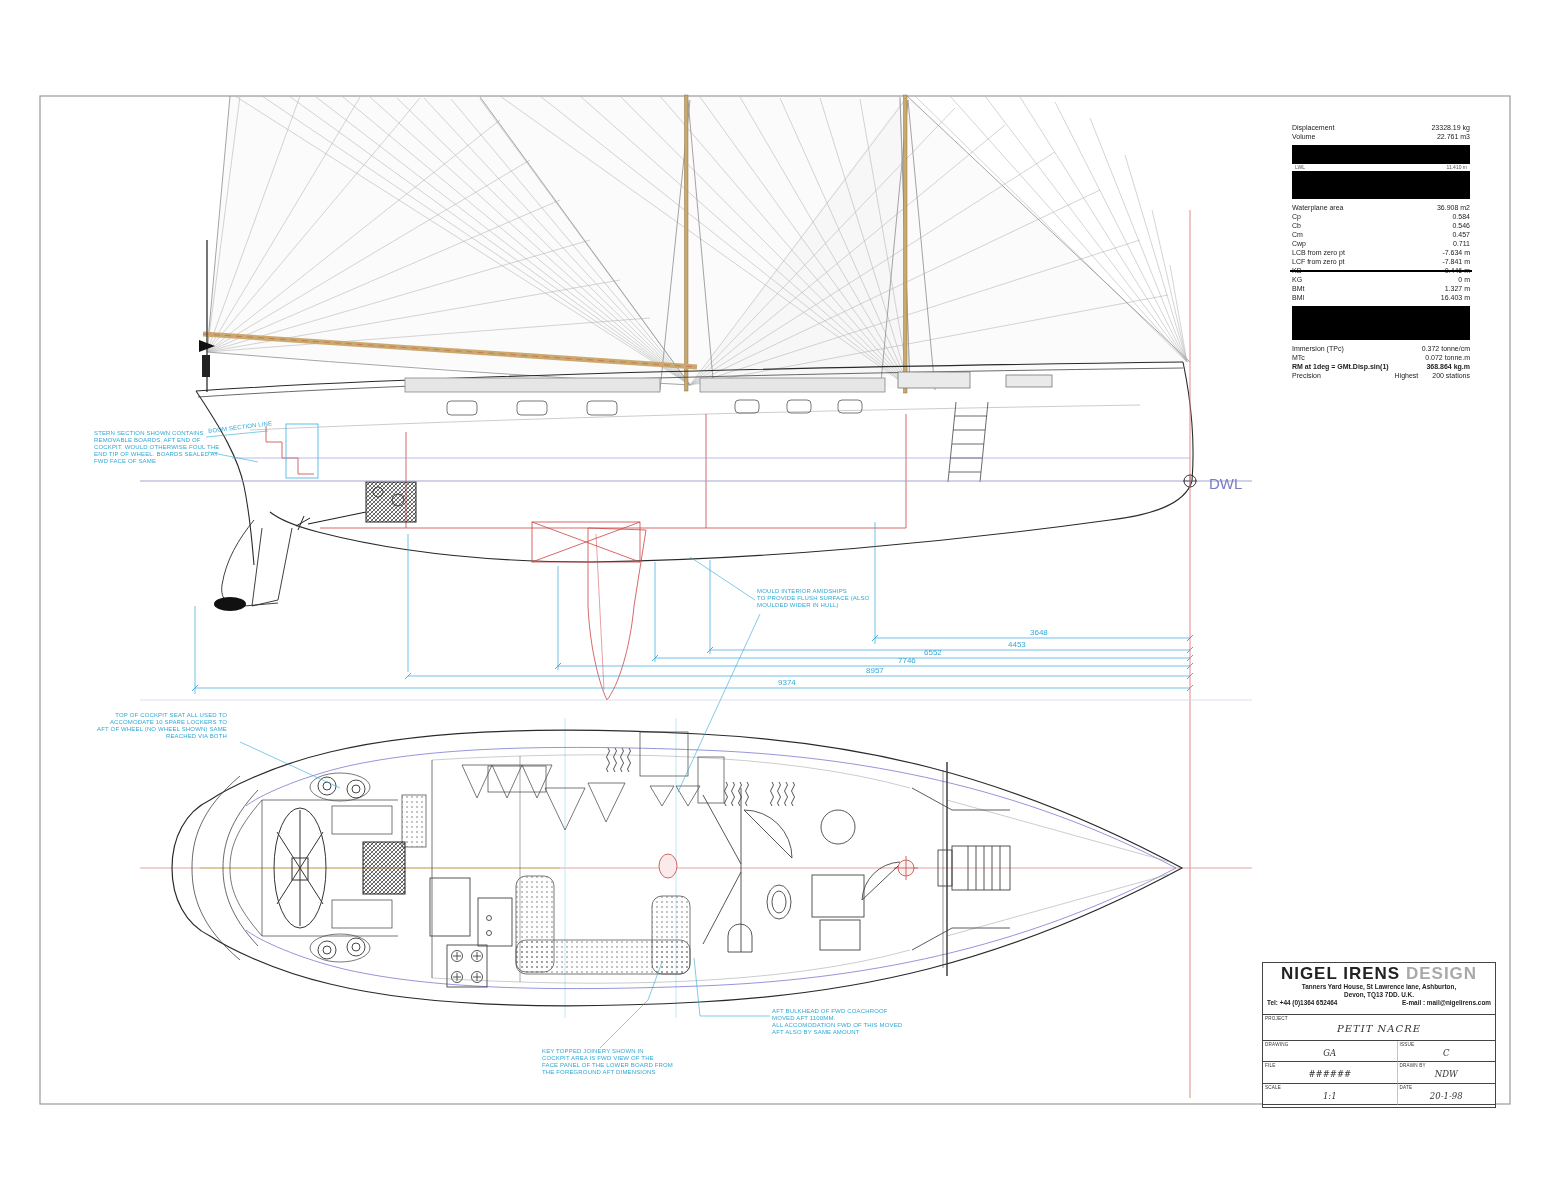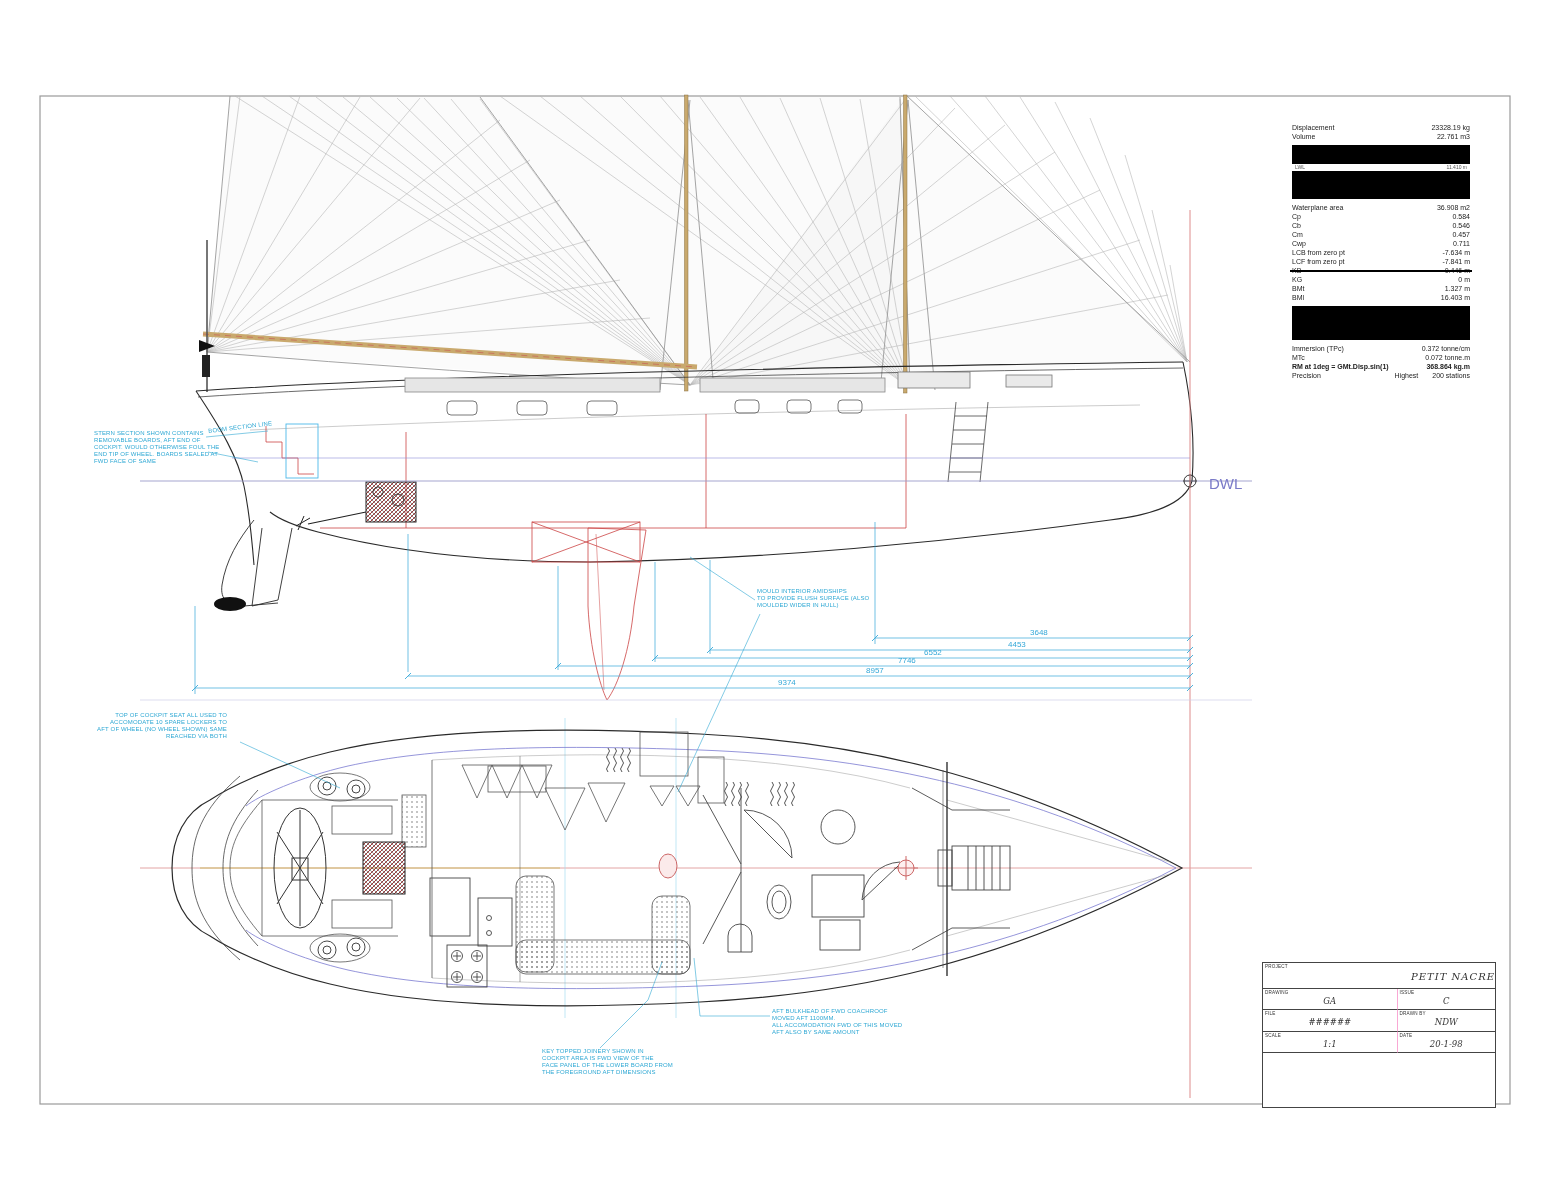--- a/index.html
+++ b/index.html
@@ -29,21 +29,21 @@
   .tblock{position:absolute;left:1262px;top:962px;width:234px;height:146px;border:1.6px solid #444;
           box-sizing:border-box;background:#fff;}
   .tb-head{height:52px;border-bottom:1px solid #444;text-align:center;padding-top:2px;box-sizing:border-box;}
   .tb-name{font-size:17px;font-weight:bold;letter-spacing:1px;line-height:18px;}
   .tb-name .sec{color:#a9a9a9;}
   .tb-addr{font-size:6.4px;font-weight:bold;line-height:7.5px;color:#222;}
   .tb-tel{display:flex;justify-content:space-between;font-size:6.4px;font-weight:bold;padding:1px 4px 0 4px;}
   .tb-proj{height:26px;border-bottom:1px solid #444;position:relative;box-sizing:border-box;}
   .cell-lab{position:absolute;left:2px;top:1px;font-size:4.6px;color:#333;letter-spacing:.2px;}
   .hand{font-family:"DejaVu Serif",serif;font-style:italic;color:#333;}
-  .tb-proj .hand{position:absolute;left:0;right:0;top:8px;text-align:right;font-size:10px;letter-spacing:1px;}
+  .tb-proj .hand{position:absolute;left:0;right:0;top:8px;text-align:center;font-size:10px;letter-spacing:1px;}
   .tb-grid{display:flex;flex-wrap:wrap;height:64px;}
   .tb-cell{position:relative;box-sizing:border-box;border-bottom:1px solid #444;height:21.3px;}
   .tb-cell.l{width:58%;border-right:1px solid #f9a8d4;}
   .tb-cell.r{width:42%;}
   .tb-cell .hand{position:absolute;left:0;right:0;top:7px;text-align:center;font-size:8.5px;}
   .dwl{position:absolute;left:1209px;top:475px;font-size:15px;color:#7a7ac8;}
 </style>
 </head>
 <body>
 
@@ -520,20 +520,32 @@
     <div>AFT ALSO BY SAME AMOUNT</div>
   </div>
   <div class="note" style="left:542px;top:1048px;">
     <div>KEY TOPPED JOINERY SHOWN IN</div>
     <div>COCKPIT AREA IS FWD VIEW OF THE</div>
     <div>FACE PANEL OF THE LOWER BOARD FROM</div>
     <div>THE FOREGROUND AFT DIMENSIONS</div>
   </div>
 
   <div class="tblock">
+    <div class="tb-head">
+      <div class="tb-name">
+        <span>NIGEL IRENS</span>
+        <span class="sec">DESIGN</span>
+      </div>
+      <div class="tb-addr">Tanners Yard House, St Lawrence lane, Ashburton,</div>
+      <div class="tb-addr">Devon, TQ13 7DD.   U.K.</div>
+      <div class="tb-tel">
+        <span>Tel: +44 (0)1364 652464</span>
+        <span>E-mail : mail@nigelirens.com</span>
+      </div>
+    </div>
     <div class="tb-proj">
       <span class="cell-lab">PROJECT</span>
       <span class="hand">PETIT NACRE</span>
     </div>
     <div class="tb-grid">
       <div class="tb-cell l">
         <span class="cell-lab">DRAWING</span>
         <span class="hand">GA</span>
       </div>
       <div class="tb-cell r">

